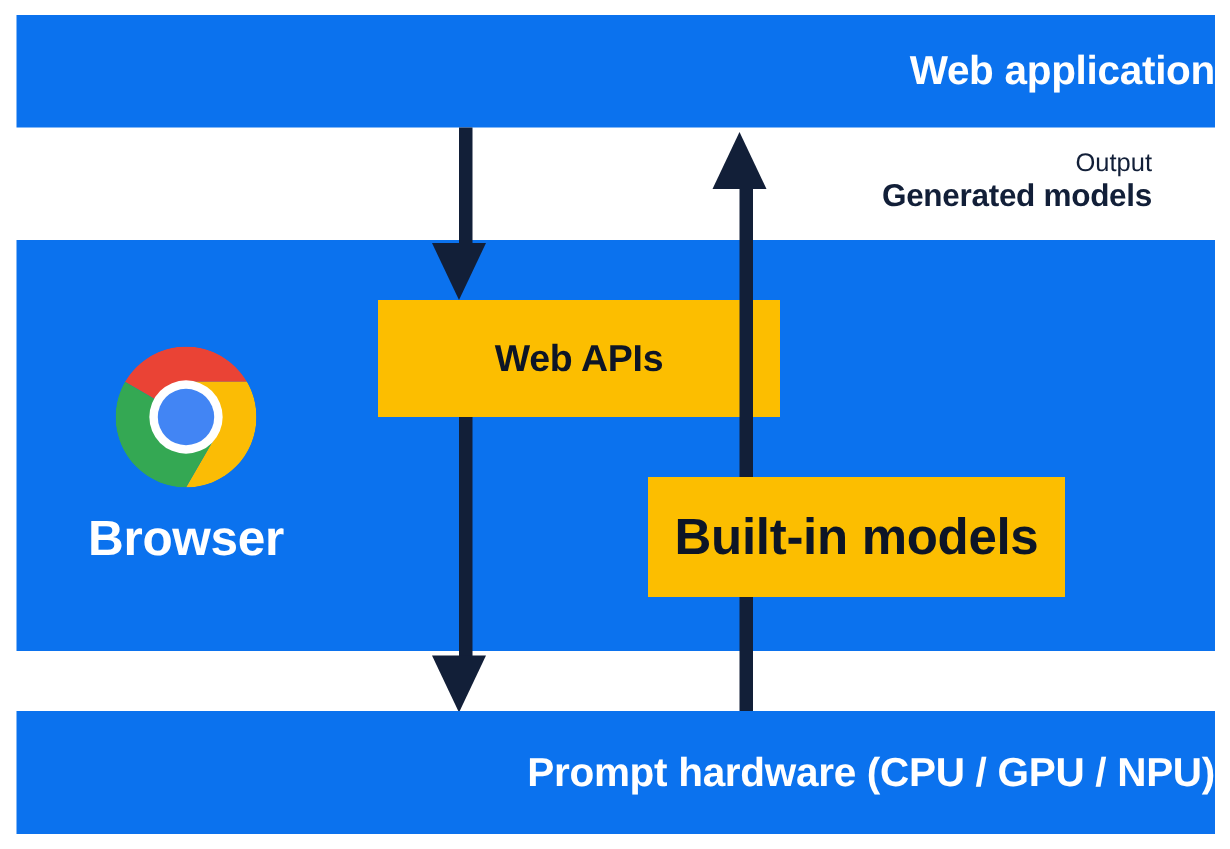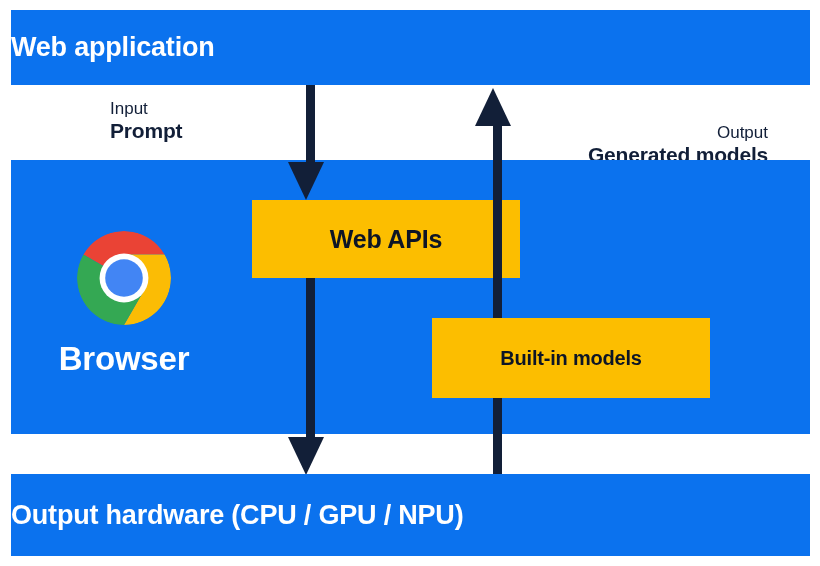--- a/index.html
+++ b/index.html
@@ -39,21 +39,21 @@
     left: 11px;
     top: 474px;
     width: 799px;
     height: 82px;
   }
 
   .band-label {
     position: absolute;
     left: 0;
     width: 100%;
-    text-align: left;
+    text-align: right;
     color: #ffffff;
     font-weight: bold;
     letter-spacing: -0.2px;
   }
   #band-web-application .band-label {
     top: 22px;
     font-size: 27px;
   }
   #band-local-hardware .band-label {
     top: 26px;
@@ -79,21 +79,20 @@
   }
   #anno-input {
     left: 110px;
     top: 99px;
     text-align: left;
   }
   #anno-output {
     right: 52px;
     top: 99px;
     text-align: right;
-    margin-top: 24px;
   }
 
   
   .arrow-shaft {
     position: absolute;
     background: #121F38;
     width: 9px;
   }
   .arrow-head {
     position: absolute;
@@ -139,21 +138,21 @@
     top: 200px;
     width: 268px;
     height: 78px;
     font-size: 25px;
   }
   #box-builtin-models {
     left: 432px;
     top: 318px;
     width: 278px;
     height: 80px;
-    font-size: 20px;
+    font-size: 34px;
     line-height: 1.2;
   }
 
   
   #chrome-logo {
     position: absolute;
     left: 77px;
     top: 231px;
     width: 94px;
     height: 94px;
@@ -172,24 +171,20 @@
 </style>
 </head>
 <body>
 
 <div id="canvas">
 
   <div class="band" id="band-web-application">
     <div class="band-label">Web application</div>
   </div>
 
-  <div class="anno" id="anno-input">
-    <span class="anno-kind">Input</span>
-    <span class="anno-value">Prompt</span>
-  </div>
 
   <div class="anno" id="anno-output">
     <span class="anno-kind">Output</span>
     <span class="anno-value">Generated models</span>
   </div>
 
   <div class="band" id="band-browser"></div>
 
   <div id="chrome-logo">
     <svg viewBox="0 0 100 100" width="94" height="94" aria-hidden="true">
@@ -223,16 +218,16 @@
   <div class="arrow-shaft" id="arrow-output-shaft"></div>
   <div class="arrow-head up" id="arrow-output-head"></div>
 
   <div class="box" id="box-builtin-models">
     <span>
       <span>Built-in models</span><br>
     </span>
   </div>
 
   <div class="band" id="band-local-hardware">
-    <div class="band-label">Output hardware (CPU / GPU / NPU)</div>
+    <div class="band-label">Prompt hardware (CPU / GPU / NPU)</div>
   </div>
 
 </div>
 
 </body></html>

